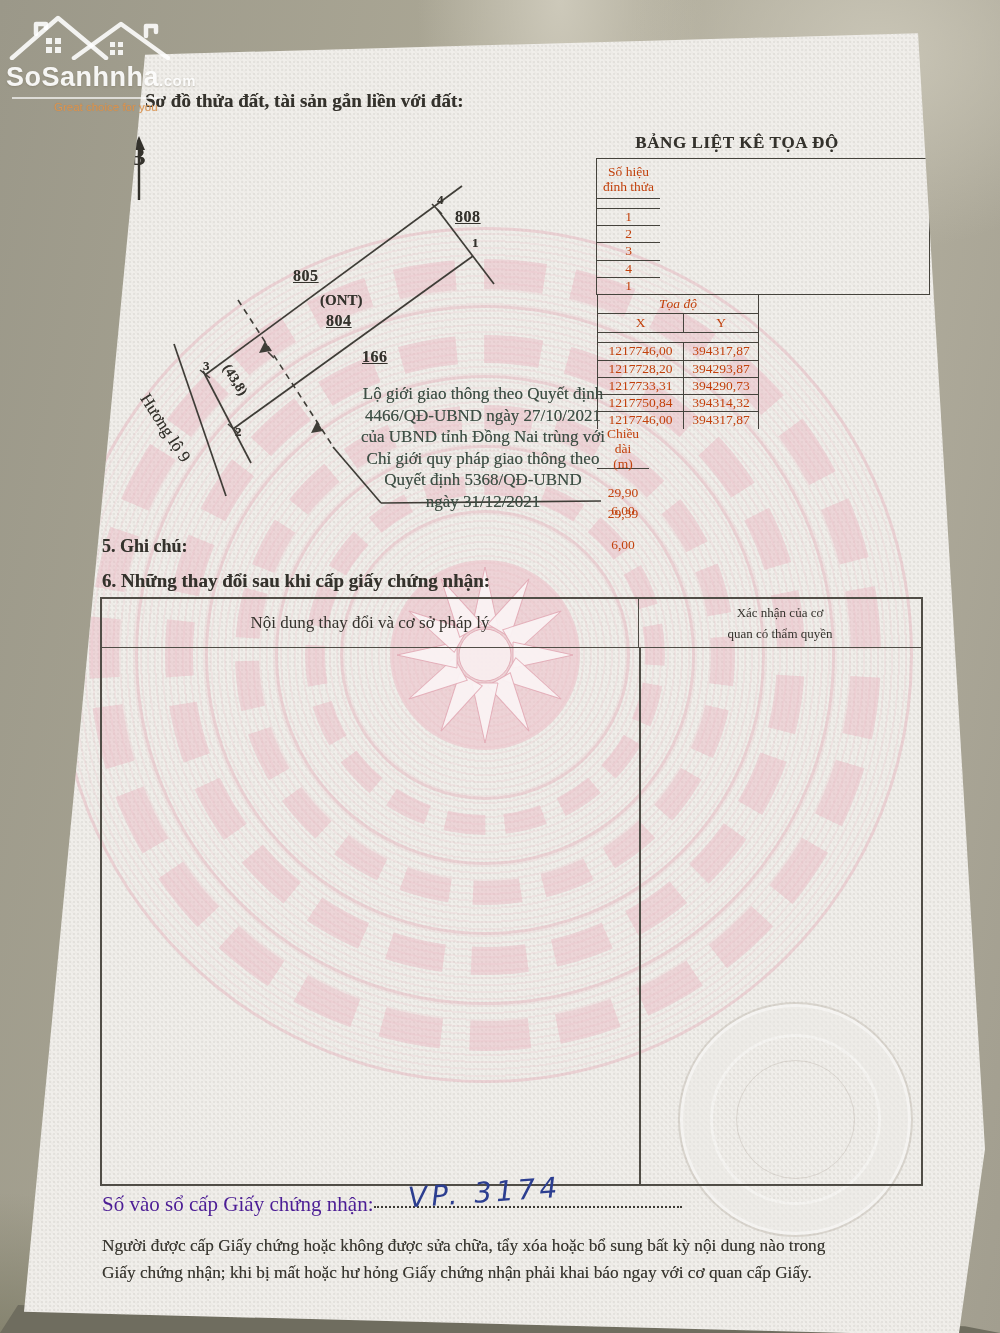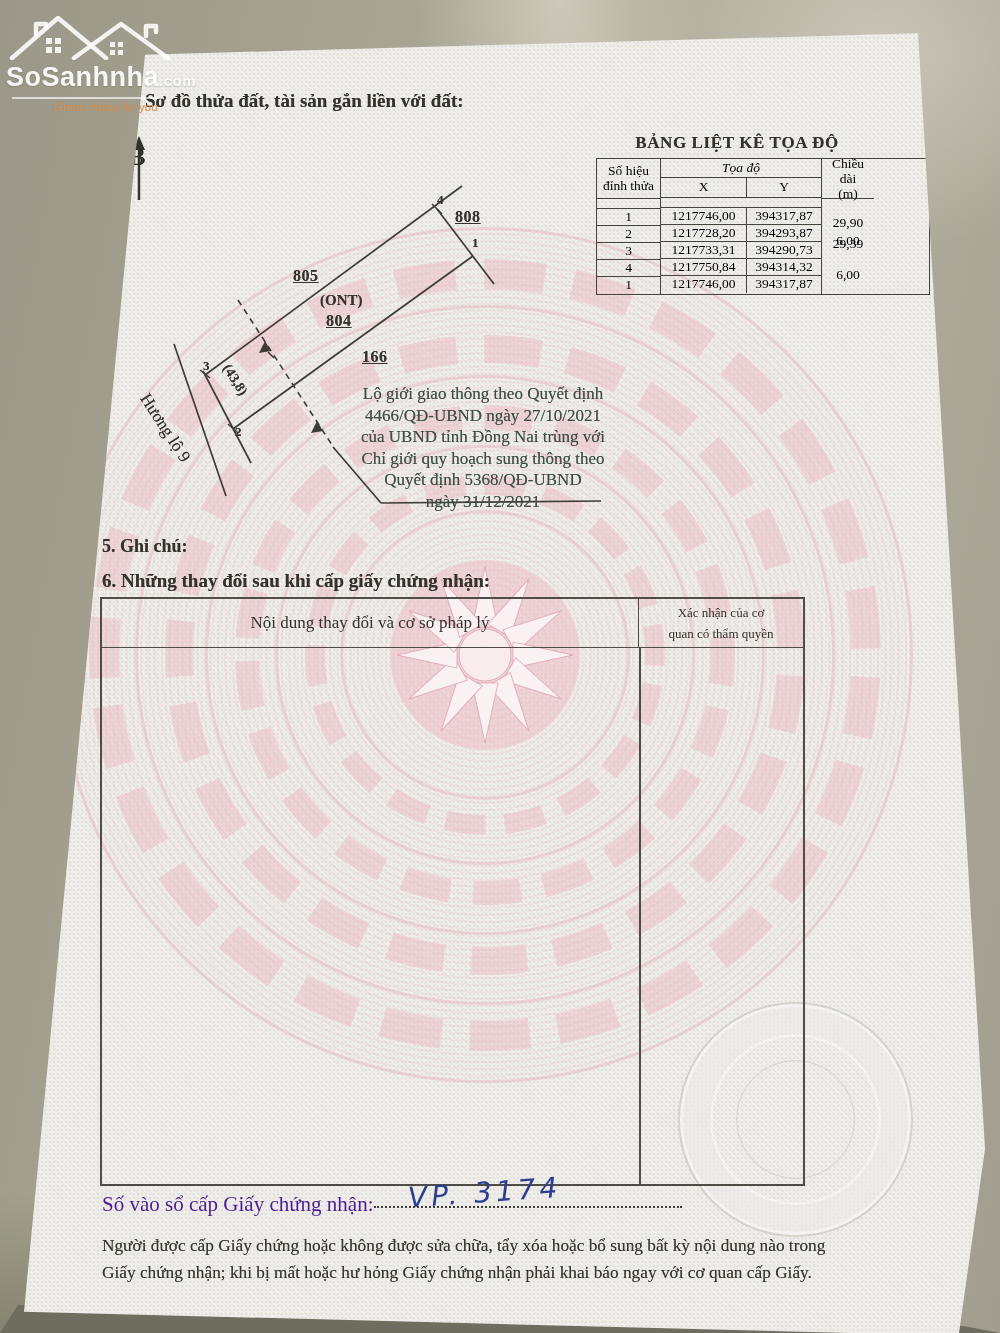--- a/index.html
+++ b/index.html
@@ -50,41 +50,41 @@
   .center { text-align:center; }
   .u { text-decoration:underline; }
   .parcel-label { font-size:16px; font-weight:bold; letter-spacing:0.5px; }
   .vertex-label { font-size:13px; font-weight:bold; }
   .note { font-size:17px; line-height:21.5px; color:#3e4f45; text-shadow:0 0 0.6px rgba(62,79,69,0.6); }
 
   svg.overlay { position:absolute; left:0; top:0; pointer-events:none; }
 
   
   .ctable { position:absolute; left:596px; top:158px; width:334px; height:137px;
-    border:1.7px solid #45433c; display:flex; font-size:13.5px; color:#000000; }
+    border:1.7px solid #45433c; display:flex; font-size:13.5px; color:#c2410c;flex-direction:column; }
   .ctable .col { display:flex; flex-direction:column; }
   .col-v { width:63px; }
   .col-xy { width:162px; border-left:1.5px solid #45433c; border-right:1.5px solid #45433c; }
   .col-len { width:52px; position:relative; }
   .ct-head { height:40px; border-bottom:1.5px solid #45433c; display:flex; flex-direction:column; justify-content:center; text-align:center; line-height:15px; }
   .ct-gap { height:10px; border-bottom:1.5px solid #45433c; }
   .ct-cell { height:17.2px; border-bottom:1.5px solid #45433c; text-align:center; line-height:16px; }
   .ct-cell:last-child { border-bottom:none; }
   .xy-row { display:flex; height:17.2px; border-bottom:1.5px solid #45433c; }
   .xy-row:last-child { border-bottom:none; }
   .xy-row > div { line-height:16px; text-align:center; }
   .xcell { width:86px; border-right:1.5px solid #45433c; }
   .ycell { width:74px; }
   .toado { height:19px; border-bottom:1.5px solid #45433c; text-align:center; line-height:18px;font-style:italic; }
   .xy-sub { display:flex; height:19.5px; }
   .xy-sub > div { text-align:center; line-height:18px; }
   .len-val { position:absolute; width:100%; text-align:center; font-size:13.5px; }
 
   
-  .btable { position:absolute; left:100px; top:597px; width:705px; height:589px;
+  .btable { position:absolute; left:100px; top:597px; width:823px; height:589px;
     border:2px solid #504d46; }
   .btable .bhead { display:flex; height:49px; border-bottom:1.8px solid #504d46; }
   .bh-left { width:537px; border-right:1.8px solid #504d46; display:flex; align-items:center; justify-content:center;
     font-size:17px; color:#34322c; }
   .bh-right { flex:1; display:flex; flex-direction:column; align-items:center; justify-content:center;
     font-size:13px; line-height:21px; color:#34322c; }
   .bdivider { position:absolute; left:537px; top:49px; bottom:0; width:1.8px; background:#504d46; }
 
   .registry { position:absolute; left:102px; top:1192px; font-size:21px; color:#4c1d95; white-space:nowrap; }
   .registry .dots { display:inline-block; width:308px; border-bottom:2.6px dotted #3d3b35; transform:translateY(-3px); }
@@ -188,21 +188,21 @@
     <div class="t parcel-label u" style="left:362px; top:348px;">166</div>
     <div class="t vertex-label" style="left:203px; top:358px;">3</div>
     <div class="t vertex-label" style="left:235px; top:424px;">2</div>
     <div class="t" style="left:218px; top:372px; font-size:14px; font-weight:bold; transform:rotate(58deg); transform-origin:center;">(43,8)</div>
     <div class="t" style="left:115px; top:418px; width:100px; text-align:center; font-size:17px; transform:rotate(57deg); transform-origin:center;">Hương lộ 9</div>
 
     <div class="t note center" style="left:318px; top:383px; width:330px;">
       <div>Lộ giới giao thông theo Quyết định</div>
       <div>4466/QĐ-UBND ngày 27/10/2021</div>
       <div>của UBND tỉnh Đồng Nai trùng với</div>
-      <div>Chỉ giới quy hoạch sung thông theo</div>
+      <div>Chỉ giới quy pháp giao thông theo</div>
       <div>Quyết định 5368/QĐ-UBND</div>
       <div>ngày 31/12/2021</div>
     </div>
 
     <div class="t bold center" style="left:592px; top:133px; width:290px; font-size:17px; letter-spacing:0.6px;">BẢNG LIỆT KÊ TỌA ĐỘ</div>
 
     <div class="ctable">
       <div class="col col-v">
         <div class="ct-head">
           <div>Số hiệu</div>

